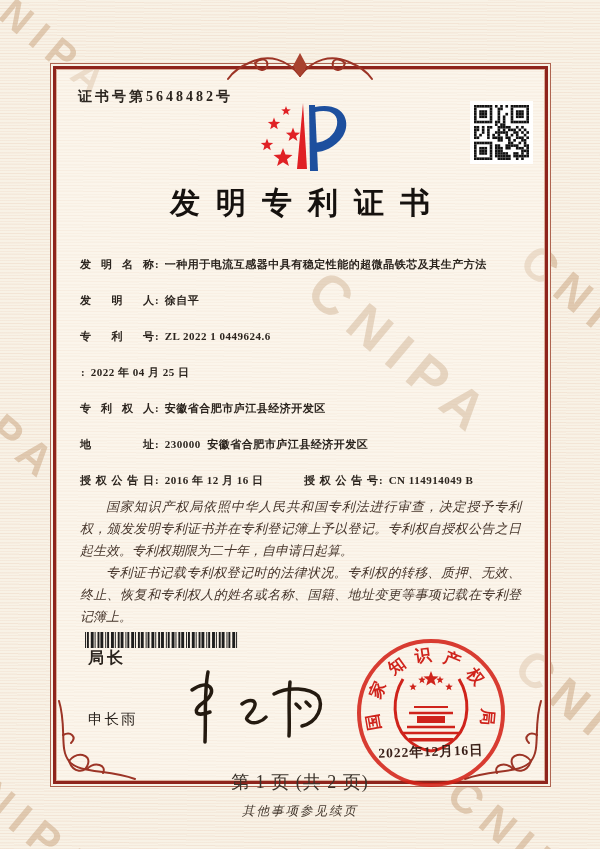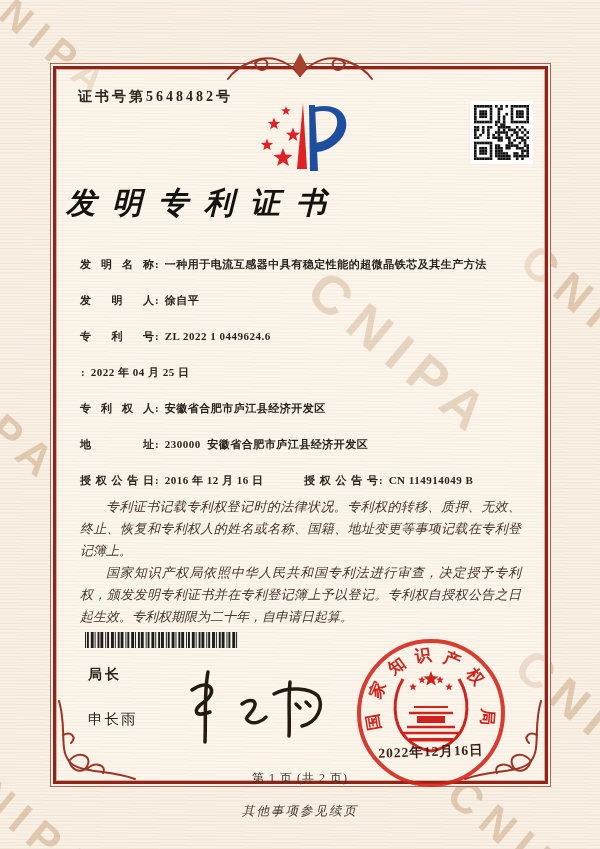--- a/index.html
+++ b/index.html
@@ -51,43 +51,43 @@
     font-size:14px;font-weight:600;letter-spacing:3px;color:#2c2620;
   }
   .logo{position:absolute;z-index:4;left:237px;top:97px;width:130px;height:78px;}
   .qr{
     position:absolute;z-index:4;left:470px;top:101px;width:55px;height:55px;
     background:#ffffff;padding:4px;
   }
   .qr svg{display:block;width:55px;height:55px;fill:#111;}
   .title{
     position:absolute;z-index:4;left:50px;top:183px;width:500px;
-    font-size:30px;font-weight:700;color:#15110e;
-    letter-spacing:16px;padding-left:16px;box-sizing:border-box;font-style:italic;
+    text-align:center;font-size:30px;font-weight:700;color:#15110e;
+    letter-spacing:16px;padding-left:16px;box-sizing:border-box;
   }
   
   .fields{position:absolute;z-index:4;left:80px;top:246px;width:446px;color:#2b241e;}
   .frow{display:flex;align-items:center;height:36px;line-height:36px;font-size:11px;font-weight:600;}
   .flabel{display:inline-block;width:74px;text-align:justify;text-align-last:justify;}
   .fcolon{display:inline-block;margin:0 6px 0 1px;}
   .fvalue{white-space:pre-wrap;letter-spacing:0.5px;}
   .pair{display:flex;align-items:baseline;}
   .pair.p1{width:224px;}
   
   .paras{
     position:absolute;z-index:4;left:80px;top:496px;width:441px;
     font-size:13px;line-height:22px;color:#45342a;text-align:justify;
     font-style:italic;
   }
   .paras p{margin:0;text-indent:2em;}
   
   .barcode{position:absolute;z-index:4;left:85px;top:632px;width:154px;height:16px;}
   .barcode svg{display:block;width:154px;height:16px;fill:#1d1d1d;}
   
-  .sig-title{position:absolute;z-index:4;left:88px;top:666px;font-size:14px;font-weight:700;letter-spacing:3px;color:#2b241e;}
+  .sig-title{position:absolute;z-index:4;left:88px;top:648px;font-size:16px;font-weight:700;letter-spacing:3px;color:#2b241e;}
   .sig-name{position:absolute;z-index:4;left:88px;top:710px;font-size:14.5px;font-weight:400;letter-spacing:2px;color:#2b241e;}
   .sig-script{position:absolute;z-index:4;left:178px;top:666px;width:150px;height:80px;}
   .sig-script path{stroke:#241a10;stroke-width:3.5;fill:none;stroke-linecap:round;stroke-linejoin:round;}
   
   .seal{
     position:absolute;z-index:4;left:357px;top:639px;width:148px;height:148px;
     border:4.5px solid rgba(211,34,24,0.88);border-radius:50%;box-sizing:border-box;
   }
   .seal-char{
     position:absolute;width:20px;height:20px;line-height:20px;text-align:center;
@@ -95,21 +95,21 @@
   }
   .seal-emblem{position:absolute;left:28px;top:22px;width:84px;height:94px;}
   .seal-emblem .st{stroke:#cf231b;fill:none;}
   .seal-emblem .fl{fill:#cf231b;}
   .seal-date{
     position:absolute;z-index:5;left:357px;top:743px;width:148px;text-align:center;
     font-size:13.5px;font-weight:700;letter-spacing:1px;color:#3a2019;
     transform:rotate(-2deg);
   }
   
-  .page-num{position:absolute;z-index:4;left:50px;top:770px;width:500px;text-align:center;font-size:12px;color:#3a322a;letter-spacing:1px;}
+  .page-num{position:absolute;z-index:4;left:50px;top:770px;width:500px;text-align:center;font-size:18px;color:#3a322a;letter-spacing:1px;}
   .footer-note{position:absolute;z-index:4;left:0;top:803px;width:600px;text-align:center;font-size:12.5px;color:#453a30;letter-spacing:2px;font-style:italic;}
   .orn{stroke:#9c3426;fill:none;stroke-width:2;stroke-linecap:round;}
   .orn-f{fill:#a8422f;stroke:none;}
 </style>
 </head>
 <body>
 
 <div class="page">
 
   <div class="wm wm1">CNIPA</div>
@@ -439,22 +439,22 @@
       </span>
       <span class="pair">
         <span class="flabel">授权公告号</span>
           <span class="fcolon">:</span>
         <span class="fvalue">CN 114914049 B</span>
       </span>
     </div>
   </div>
 
   <div class="paras">
+    <p>国家知识产权局依照中华人民共和国专利法进行审查，决定授予专利权，颁发发明专利证书并在专利登记簿上予以登记。专利权自授权公告之日起生效。专利权期限为二十年，自申请日起算。</p>
     <p>专利证书记载专利权登记时的法律状况。专利权的转移、质押、无效、终止、恢复和专利权人的姓名或名称、国籍、地址变更等事项记载在专利登记簿上。</p>
-    <p>国家知识产权局依照中华人民共和国专利法进行审查，决定授予专利权，颁发发明专利证书并在专利登记簿上予以登记。专利权自授权公告之日起生效。专利权期限为二十年，自申请日起算。</p>
   </div>
 
   <div class="barcode">
     <svg preserveAspectRatio="none" viewBox="0 0 160 16">
         <g>
           <rect x="0" y="0" width="1" height="16"></rect>
           <rect x="2" y="0" width="2" height="16"></rect>
           <rect x="6" y="0" width="3" height="16"></rect>
           <rect x="10" y="0" width="1" height="16"></rect>
           <rect x="13" y="0" width="2" height="16"></rect>

